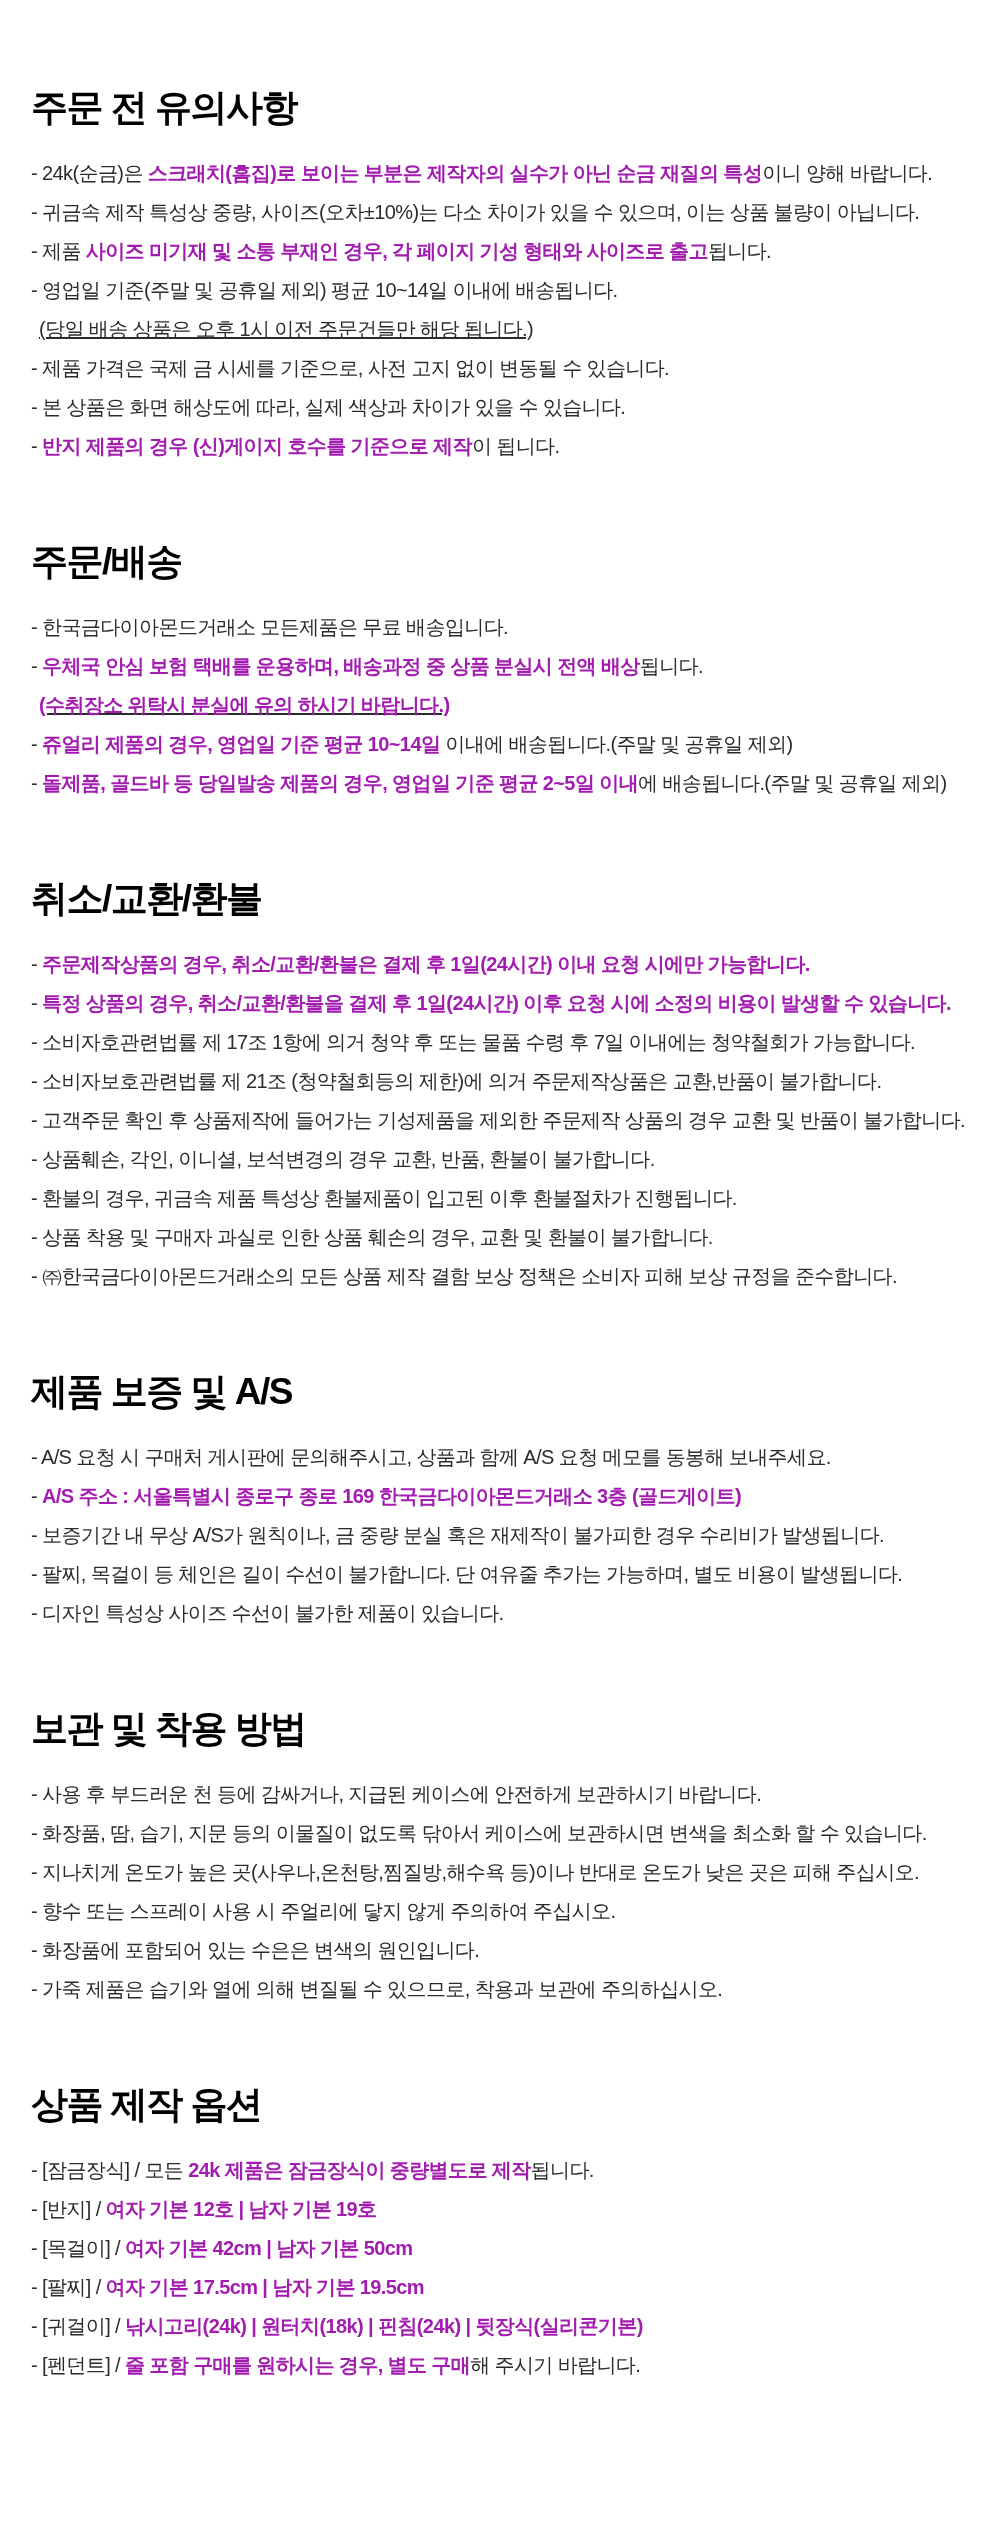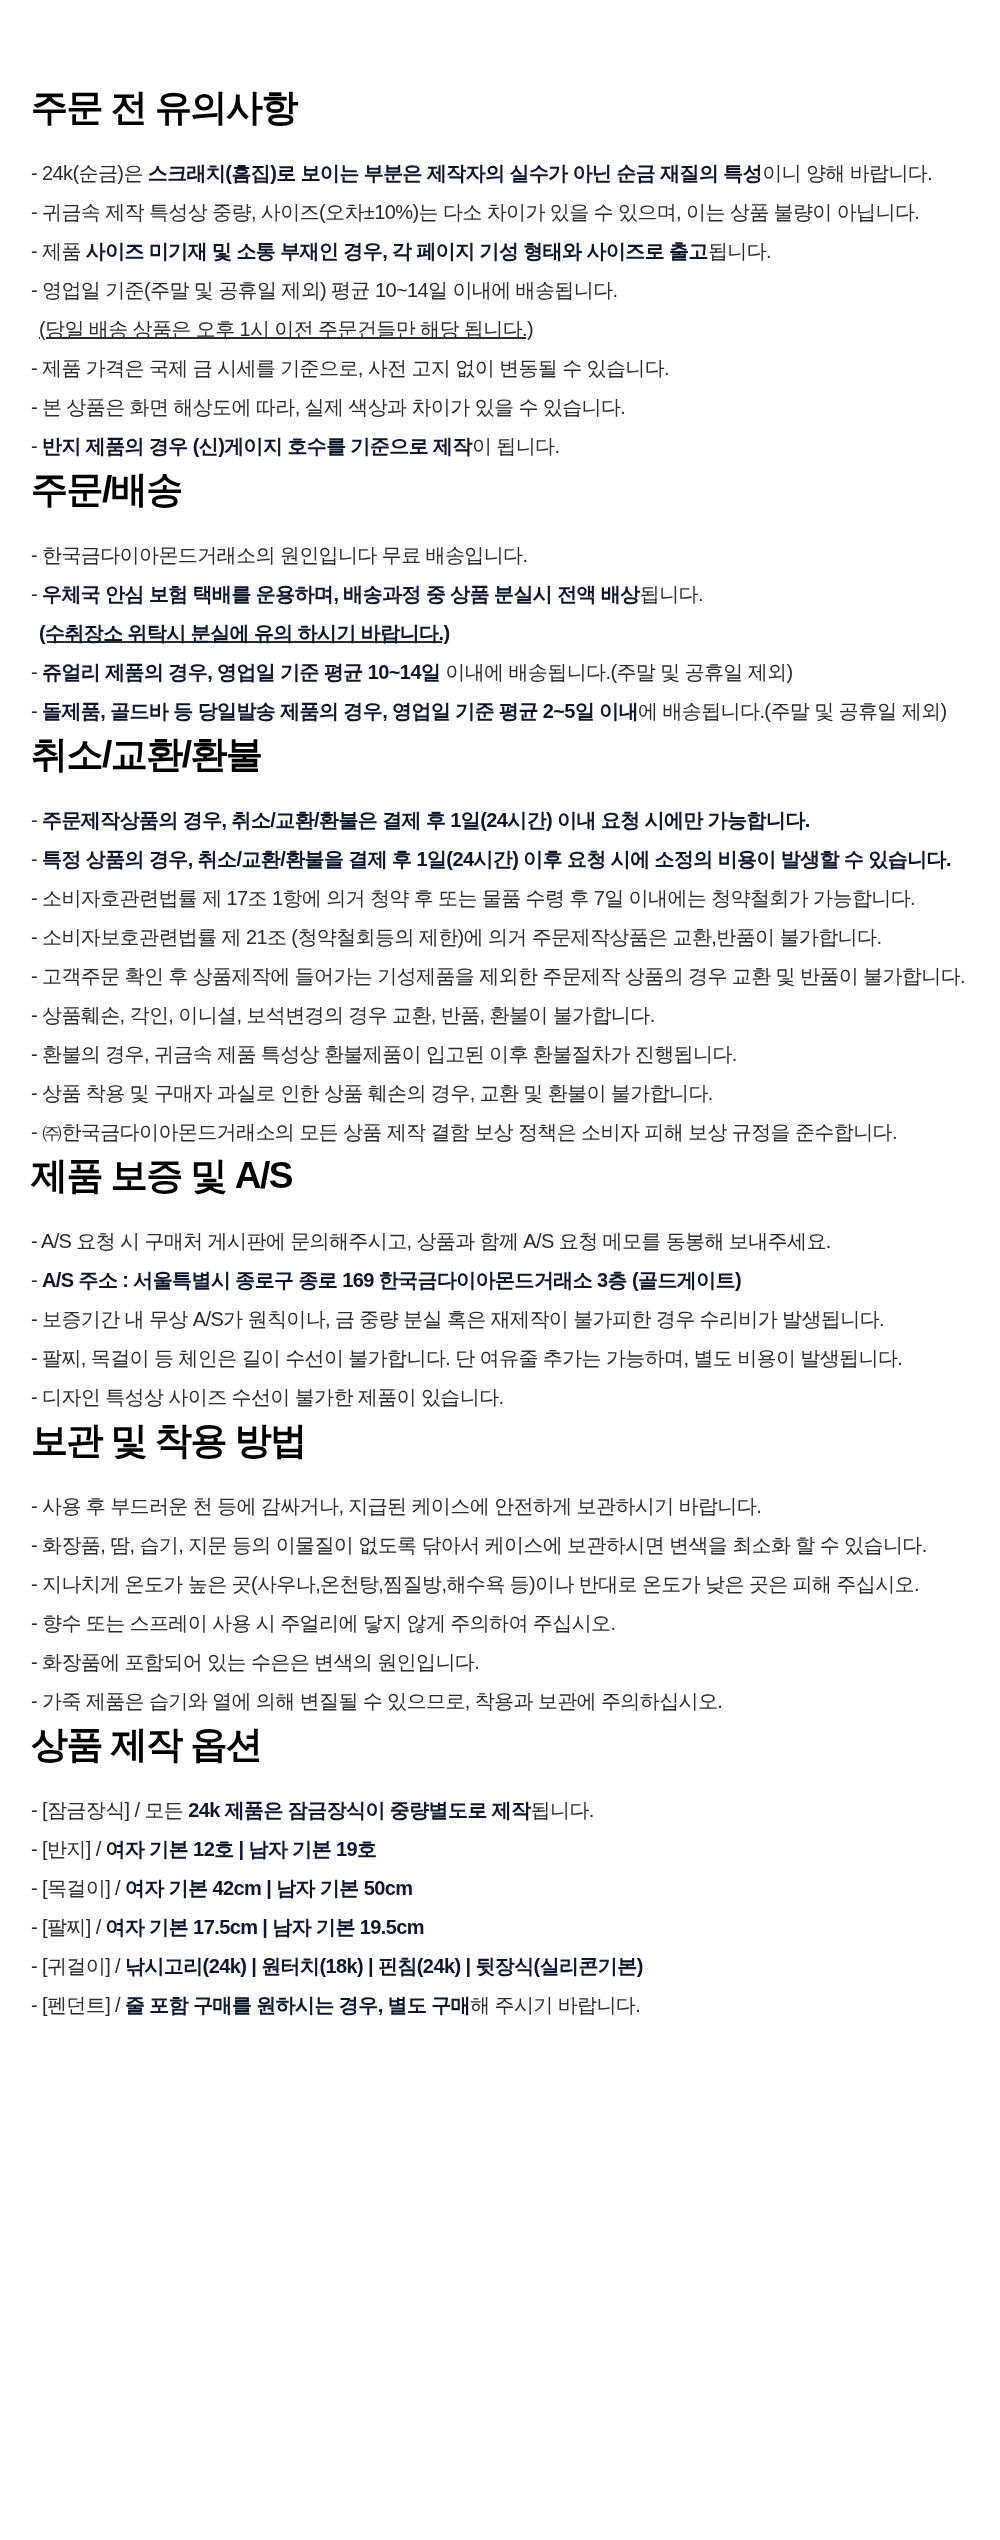--- a/index.html
+++ b/index.html
@@ -14,41 +14,41 @@
     -webkit-font-smoothing: antialiased;
   }
   .page {
     box-sizing: border-box;
     width: 968px;
     min-height: 2540px;
     padding: 84px 40px 60px 31px;
     background: #ffffff;
   }
   section.notice-section { margin: 0; }
-  section.notice-section + section.notice-section { }
+  section.notice-section + section.notice-section { margin-top: 72px; }
   h2.section-heading {
     margin: 0;
     font-size: 37px;
     line-height: 48px;
     font-weight: 800;
     letter-spacing: -1.5px;
     color: #000000;
   }
   .lines { margin-top: 22px; }
   .line {
     font-size: 20px;
     line-height: 39px;
     letter-spacing: -0.6px;
     color: #2b2b2b;
     white-space: nowrap;
   }
   .line.indent { padding-left: 8px; text-decoration: underline; }
   .line strong {
     font-weight: 700;
-    color: #0f172a;
+    color: #a21caf;
   }
 </style>
 </head>
 <body>
 
 <div class="page">
   <main>
       <section class="notice-section">
         <h2 class="section-heading">주문 전 유의사항</h2>
         <div class="lines">
@@ -58,21 +58,21 @@
           <div class="line">- 영업일 기준(주말 및 공휴일 제외) 평균 10~14일 이내에 배송됩니다.</div>
           <div class="line indent">(당일 배송 상품은 오후 1시 이전 주문건들만 해당 됩니다.)</div>
           <div class="line">- 제품 가격은 국제 금 시세를 기준으로, 사전 고지 없이 변동될 수 있습니다.</div>
           <div class="line">- 본 상품은 화면 해상도에 따라, 실제 색상과 차이가 있을 수 있습니다.</div>
           <div class="line">- <strong>반지 제품의 경우 (신)게이지 호수를 기준으로 제작</strong>이 됩니다.</div>
         </div>
       </section>
       <section class="notice-section">
         <h2 class="section-heading">주문/배송</h2>
         <div class="lines">
-          <div class="line">- 한국금다이아몬드거래소의 원인입니다 무료 배송입니다.</div>
+          <div class="line">- 한국금다이아몬드거래소 모든제품은 무료 배송입니다.</div>
           <div class="line">- <strong>우체국 안심 보험 택배를 운용하며, 배송과정 중 상품 분실시 전액 배상</strong>됩니다.</div>
           <div class="line indent"><strong>(수취장소 위탁시 분실에 유의 하시기 바랍니다.)</strong></div>
           <div class="line">- <strong>쥬얼리 제품의 경우, 영업일 기준 평균 10~14일</strong> 이내에 배송됩니다.(주말 및 공휴일 제외)</div>
           <div class="line">- <strong>돌제품, 골드바 등 당일발송 제품의 경우, 영업일 기준 평균 2~5일 이내</strong>에 배송됩니다.(주말 및 공휴일 제외)</div>
         </div>
       </section>
       <section class="notice-section">
         <h2 class="section-heading">취소/교환/환불</h2>
         <div class="lines">
           <div class="line">- <strong>주문제작상품의 경우, 취소/교환/환불은 결제 후 1일(24시간) 이내 요청 시에만 가능합니다.</strong></div>

